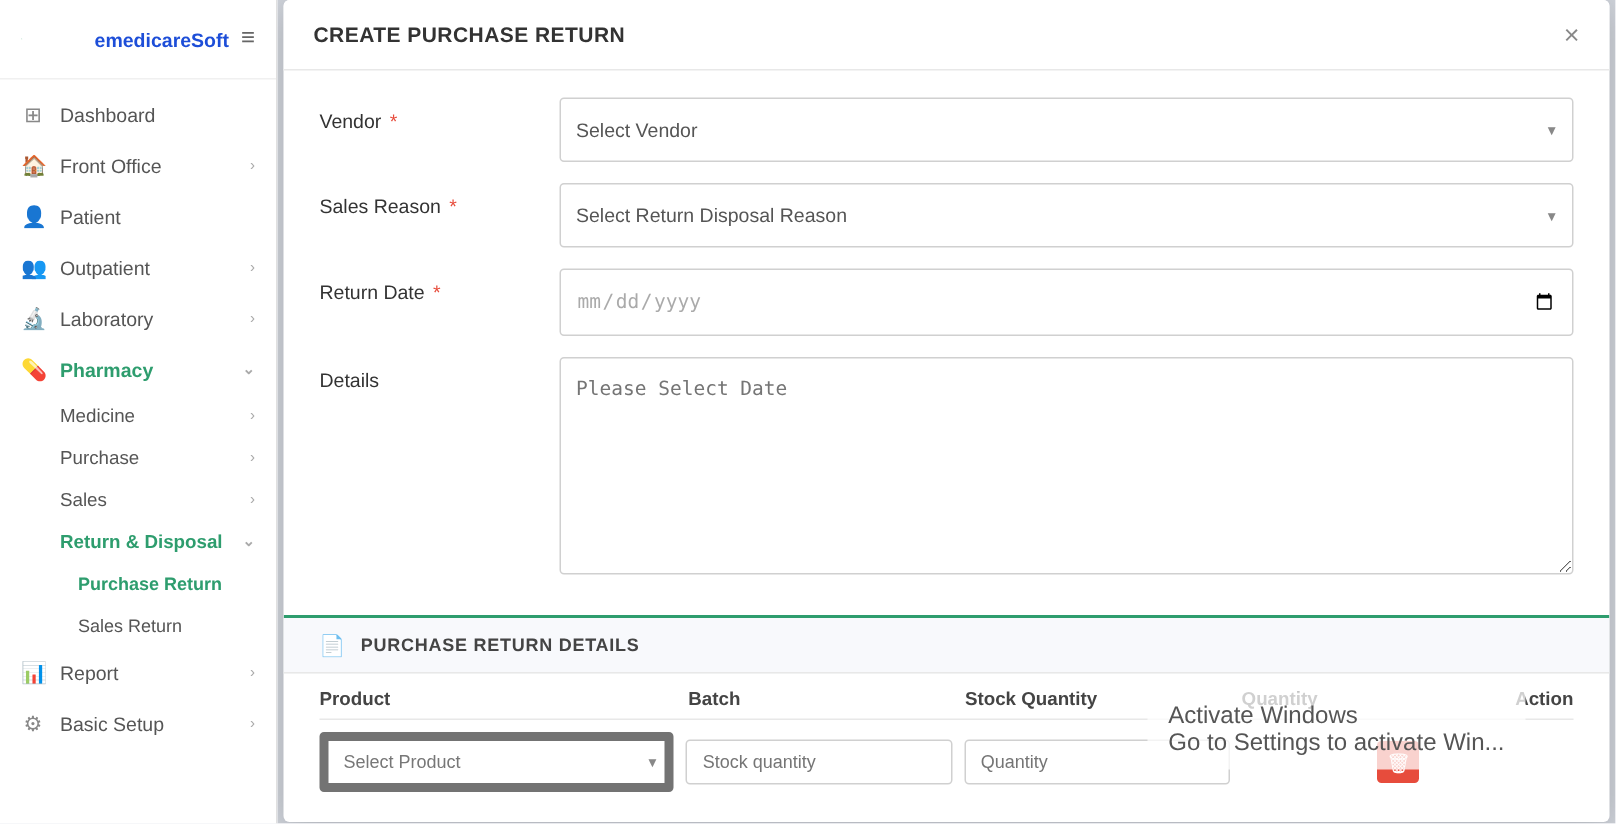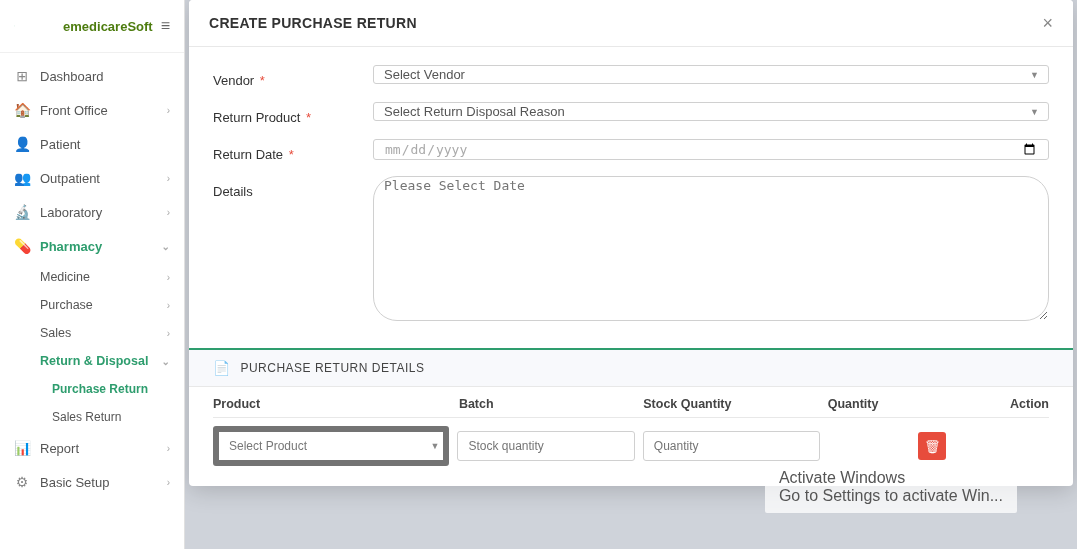--- a/index.html
+++ b/index.html
@@ -22,21 +22,21 @@
       gap: 8px;
       border-bottom: 1px solid #f0f0f0;
     }
     .logo-icon {
       width: 28px;
       height: 28px;
     }
     .logo-text {
       font-size: 13px;
       font-weight: 700;
-      color: #4d7c0f;
+      color: #1d4ed8;
       margin-left: 40px;
     }
     .hamburger {
       margin-left: auto;
       cursor: pointer;
       font-size: 16px;
       color: #666;
     }
     .sidebar-nav {
       flex: 1;
@@ -162,21 +162,21 @@
       color: #333;
     }
     .form-label .required { color: #e74c3c; margin-left: 2px; }
     .form-control-wrap {
       flex: 1;
     }
     .form-select, .form-input, .form-textarea {
       width: 100%;
       border: 1px solid #d0d0d0;
       border-radius: 3px;
-      padding: 1px 10px;
+      padding: 13px 10px;
       font-size: 13px;
       color: #555;
       background: #fff;
       appearance: none;
       -webkit-appearance: none;
       outline: none;
     }
     .select-wrap {
       position: relative;
     }
@@ -187,21 +187,20 @@
       top: 50%;
       transform: translateY(-50%);
       font-size: 9px;
       color: #888;
       pointer-events: none;
     }
     .form-textarea {
       height: 145px;
       resize: vertical;
       color: #bbb;
-      border-radius: 24px;
     }
     .form-input[type="date"] {
       color: #aaa;
     }
 
     
     .details-section {
       border-top: 2px solid #2e9d6e;
       margin: 0 0 0 0;
     }
@@ -212,21 +211,21 @@
       padding: 10px 24px;
       background: #f8f9fc;
       border-bottom: 1px solid #e8e8e8;
     }
     .details-header-icon {
       color: #666;
       font-size: 14px;
     }
     .details-header-title {
       font-size: 12px;
-      font-weight: 400;
+      font-weight: 700;
       color: #444;
       letter-spacing: 0.5px;
     }
 
     .table-section {
       padding: 0 24px 20px 24px;
     }
     .table-header-row {
       display: grid;
       grid-template-columns: 2fr 1.5fr 1.5fr 1fr 0.8fr;
@@ -401,21 +400,21 @@
               <div class="select-wrap">
                 <select class="form-select">
                   <option value="">Select Vendor</option>
                 </select>
               </div>
             </div>
           </div>
 
           <div class="form-row">
             <div class="form-label">
-              <span>Return Product</span>
+              <span>Sales Reason</span>
               <span class="required">*</span>
             </div>
             <div class="form-control-wrap">
               <div class="select-wrap">
                 <select class="form-select">
                   <option value="">Select Return Disposal Reason</option>
                 </select>
               </div>
             </div>
           </div>

